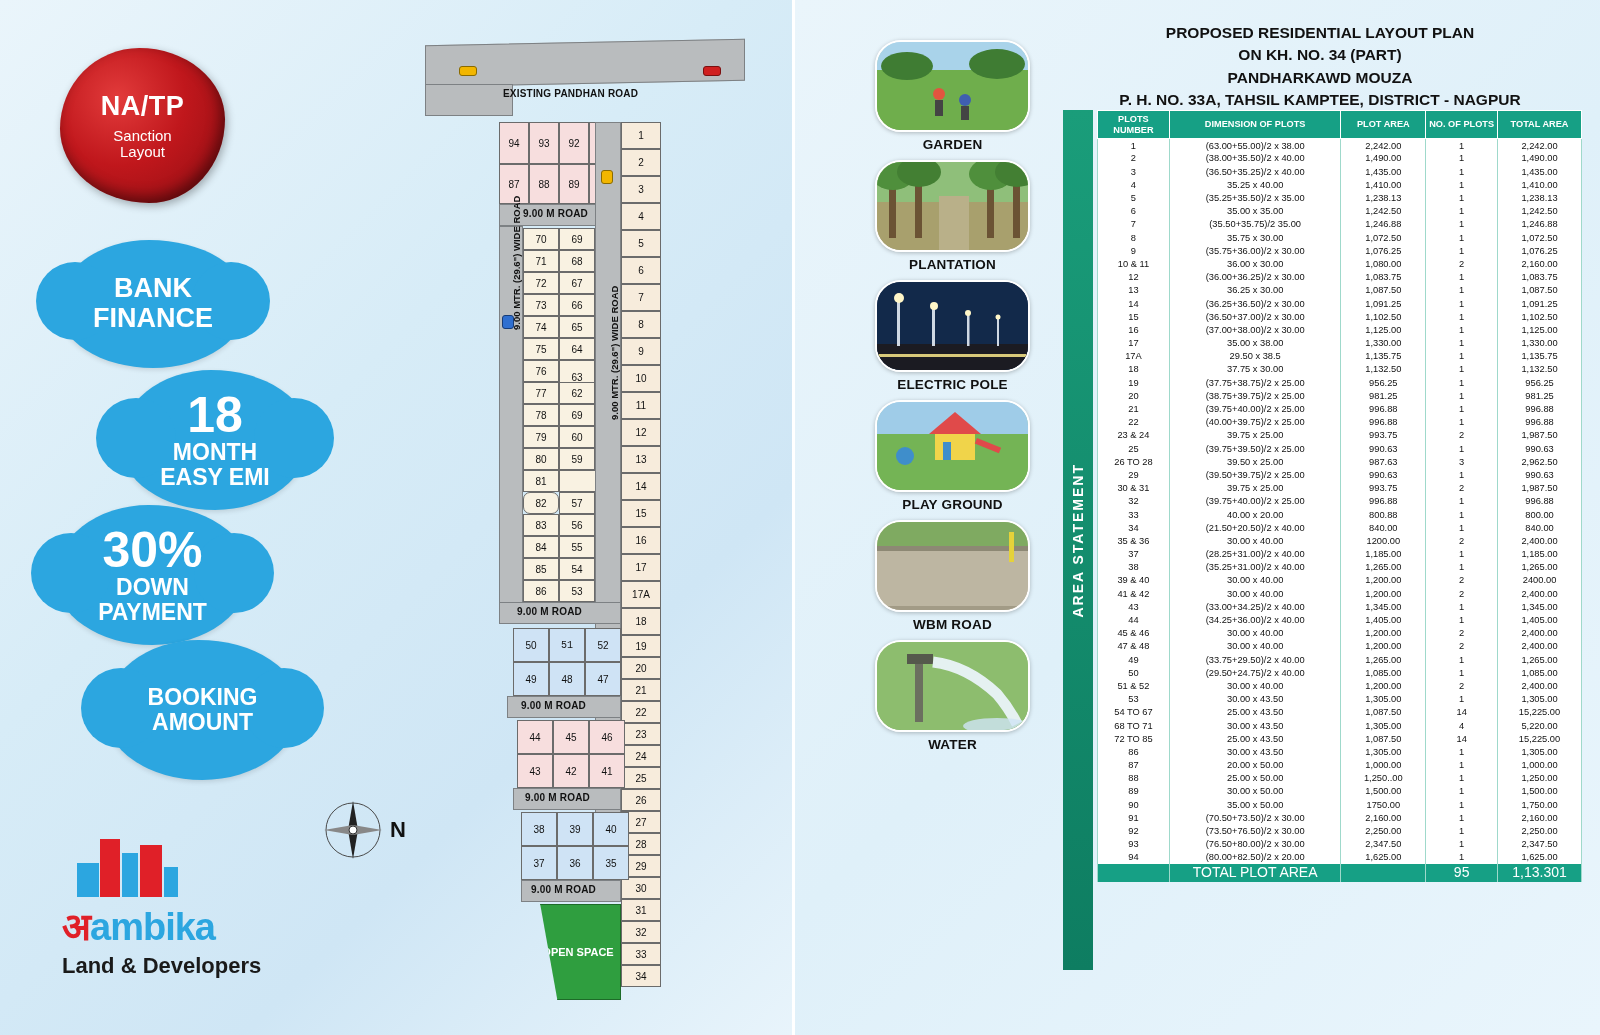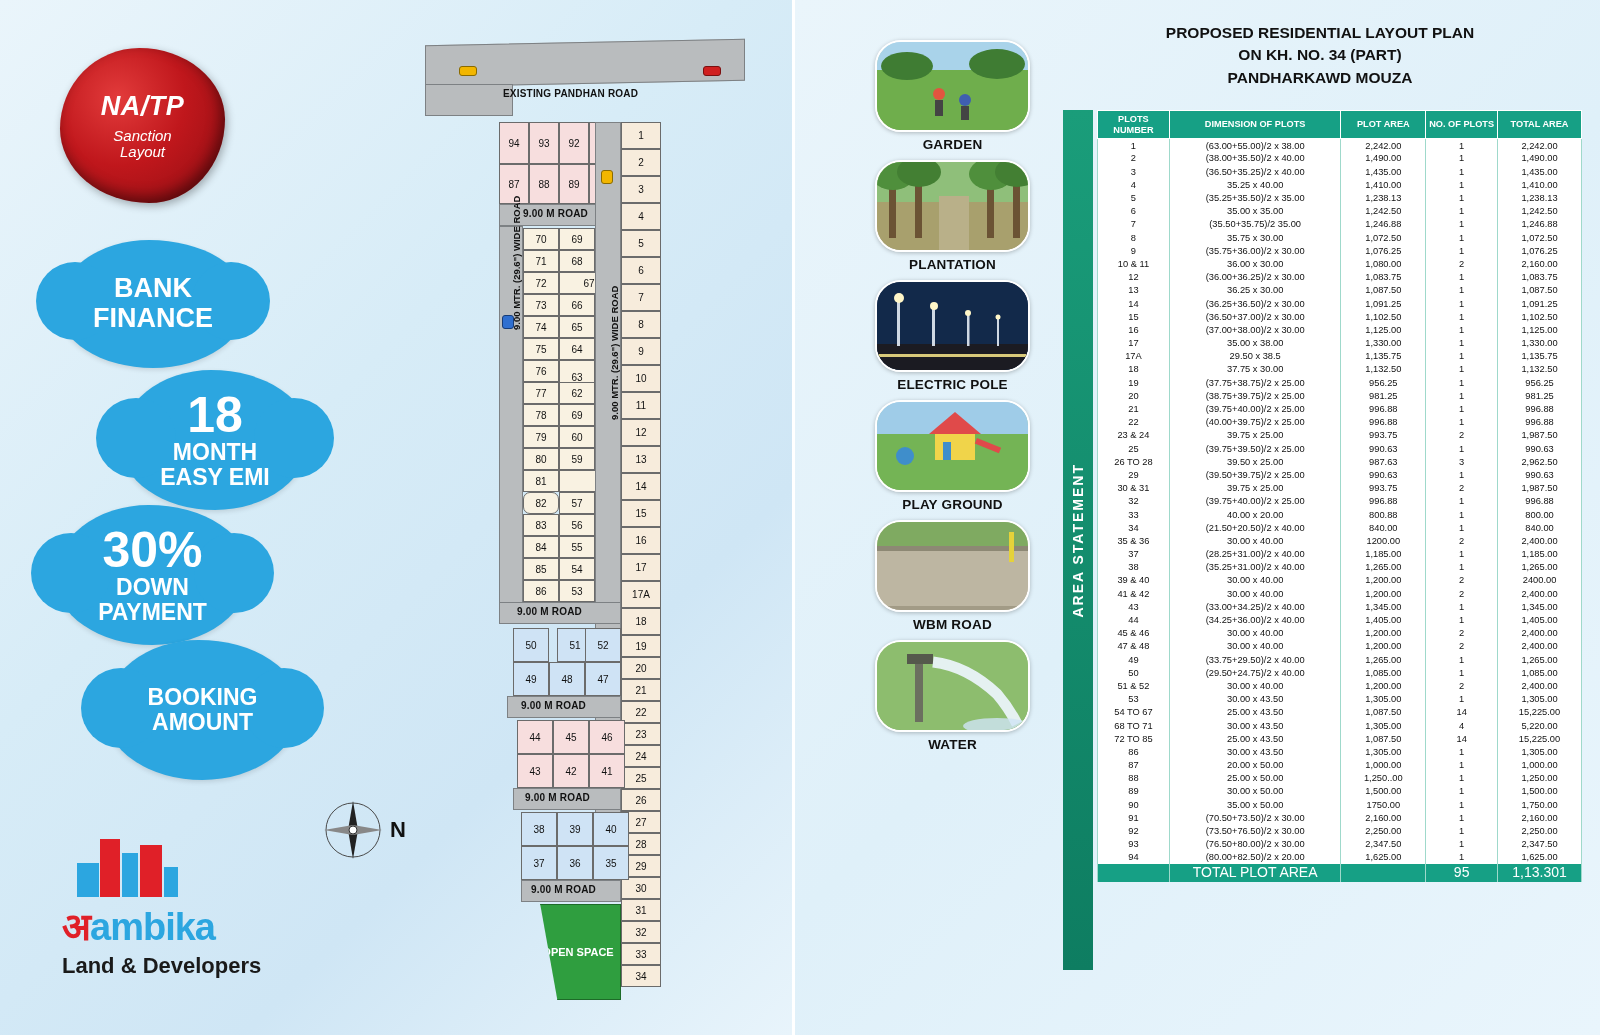--- a/index.html
+++ b/index.html
@@ -35,21 +35,21 @@
   }
   .seal .wax {
     position:absolute; inset:0;
     background:radial-gradient(circle at 35% 32%, #e23b3b 0%, #c0171c 45%, #8c0d12 100%);
     border-radius:48% 52% 46% 54% / 52% 46% 54% 48%;
     box-shadow:inset -4px -6px 14px rgba(0,0,0,.45), 2px 3px 8px rgba(0,0,0,.3);
   }
   .seal .inner {
     position:absolute; inset:0;
     display:flex; flex-direction:column; align-items:center; justify-content:center;
-    color:#fff; text-align:center; line-height:1.05;font-style:italic;
+    color:#fff; text-align:center; line-height:1.05;
   }
   .seal .natp { font-size:27px; font-weight:bold; letter-spacing:.5px; }
   .seal .s1 { font-size:15px; margin-top:8px; }
   .seal .s2 { font-size:15px; }
 
   
   .cloud {
     position:absolute;
     background:#2ca6e0;
     color:#fff;
@@ -272,21 +272,21 @@
         <div class="lot tan" style="left:98px; top:462px; width:36px; height:22px;border-radius:7px;">82</div>
         <div class="lot tan" style="left:98px; top:484px; width:36px; height:22px;">83</div>
         <div class="lot tan" style="left:98px; top:506px; width:36px; height:22px;">84</div>
         <div class="lot tan" style="left:98px; top:528px; width:36px; height:22px;">85</div>
         <div class="lot tan" style="left:98px; top:550px; width:36px; height:22px;">86</div>
       </div>
 
       <div>
         <div class="lot tan" style="left:134px; top:198px; width:36px; height:22px;text-align:right;">69</div>
         <div class="lot tan" style="left:134px; top:220px; width:36px; height:22px;">68</div>
-        <div class="lot tan" style="left:134px; top:242px; width:60px; height:22px;">67</div>
+        <div class="lot tan" style="left:134px; top:242px; width:36px; height:22px;">67</div>
         <div class="lot tan" style="left:134px; top:264px; width:36px; height:22px;">66</div>
         <div class="lot tan" style="left:134px; top:286px; width:36px; height:22px;">65</div>
         <div class="lot tan" style="left:134px; top:308px; width:36px; height:22px;">64</div>
         <div class="lot tan" style="left:134px; top:330px; width:36px; height:34px;text-align:right;">63</div>
         <div class="lot tan" style="left:134px; top:352px; width:36px; height:22px;">62</div>
         <div class="lot tan" style="left:134px; top:374px; width:36px; height:22px;">69</div>
         <div class="lot tan" style="left:134px; top:396px; width:36px; height:22px;">60</div>
         <div class="lot tan" style="left:134px; top:418px; width:36px; height:22px;">59</div>
         <div class="lot tan" style="left:134px; top:440px; width:36px; height:22px;padding-left:45px;">58</div>
         <div class="lot tan" style="left:134px; top:462px; width:36px; height:22px;">57</div>
@@ -337,21 +337,21 @@
         <div class="lot" style="left:196px; top:891px; width:40px; height:22px;">32</div>
         <div class="lot" style="left:196px; top:913px; width:40px; height:22px;">33</div>
         <div class="lot" style="left:196px; top:935px; width:40px; height:22px;">34</div>
       </div>
 
       <div class="road-band" style="left:74px; top:572px; width:122px; height:22px;"></div>
       <div class="road-label" style="left:92px; top:576px;">9.00 M ROAD</div>
 
       <div>
         <div class="lot blue" style="left:88px; top:598px; width:36px; height:34px;">50</div>
-        <div class="lot blue" style="left:132px; top:598px; width:36px; height:34px;">51</div>
+        <div class="lot blue" style="left:124px; top:598px; width:36px; height:34px;font-family:Liberation Mono, monospace;">51</div>
         <div class="lot blue" style="left:160px; top:598px; width:36px; height:34px;">52</div>
         <div class="lot blue" style="left:88px; top:632px; width:36px; height:34px;">49</div>
         <div class="lot blue" style="left:124px; top:632px; width:36px; height:34px;">48</div>
         <div class="lot blue" style="left:160px; top:632px; width:36px; height:34px;">47</div>
       </div>
 
       <div class="road-band" style="left:82px; top:666px; width:114px; height:22px;"></div>
       <div class="road-label" style="left:96px; top:670px;">9.00 M ROAD</div>
 
       <div>
@@ -383,20 +383,21 @@
       </div>
     </div>
   </div>
 
   <div class="right-panel">
 
     <div class="title-block">
       <div>PROPOSED RESIDENTIAL LAYOUT PLAN</div>
       <div>ON KH. NO. 34 (PART)</div>
       <div>PANDHARKAWD MOUZA</div>
+      <div>P. H. NO. 33A, TAHSIL KAMPTEE, DISTRICT - NAGPUR</div>
     </div>
 
     <div class="photos">
 
       <div class="photo-card">
         <div class="photo-thumb" style="background:linear-gradient(180deg,#b7d9ef 0%,#8fbf6d 55%,#5d9a3d 100%);">
           <svg width="155" height="92" viewBox="0 0 155 92">
               <rect width="155" height="30" fill="#a9d3ea"></rect>
               <rect y="28" width="155" height="64" fill="#6fae4c"></rect>
               <ellipse cx="30" cy="24" rx="26" ry="14" fill="#3f7c33"></ellipse>

